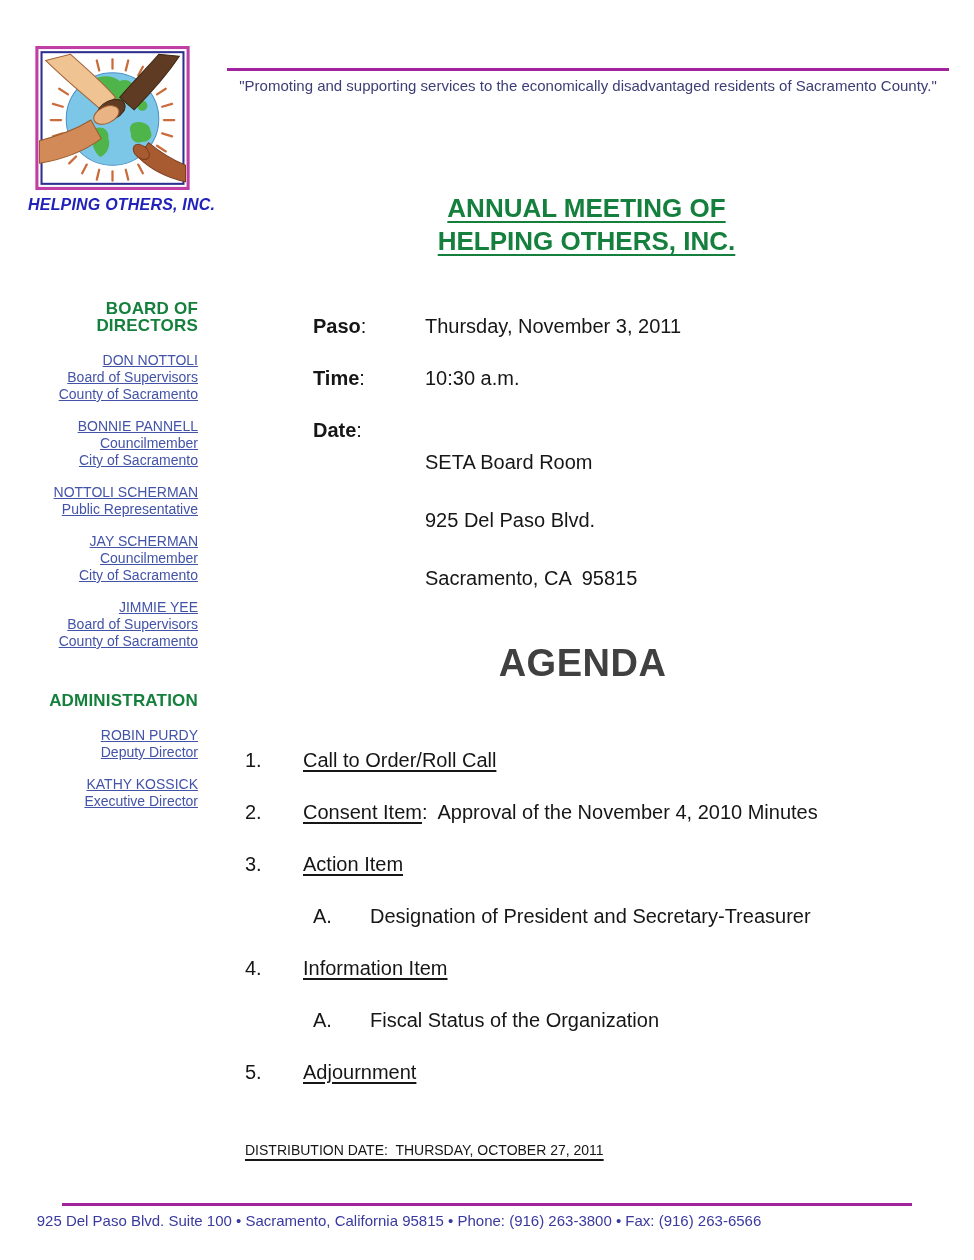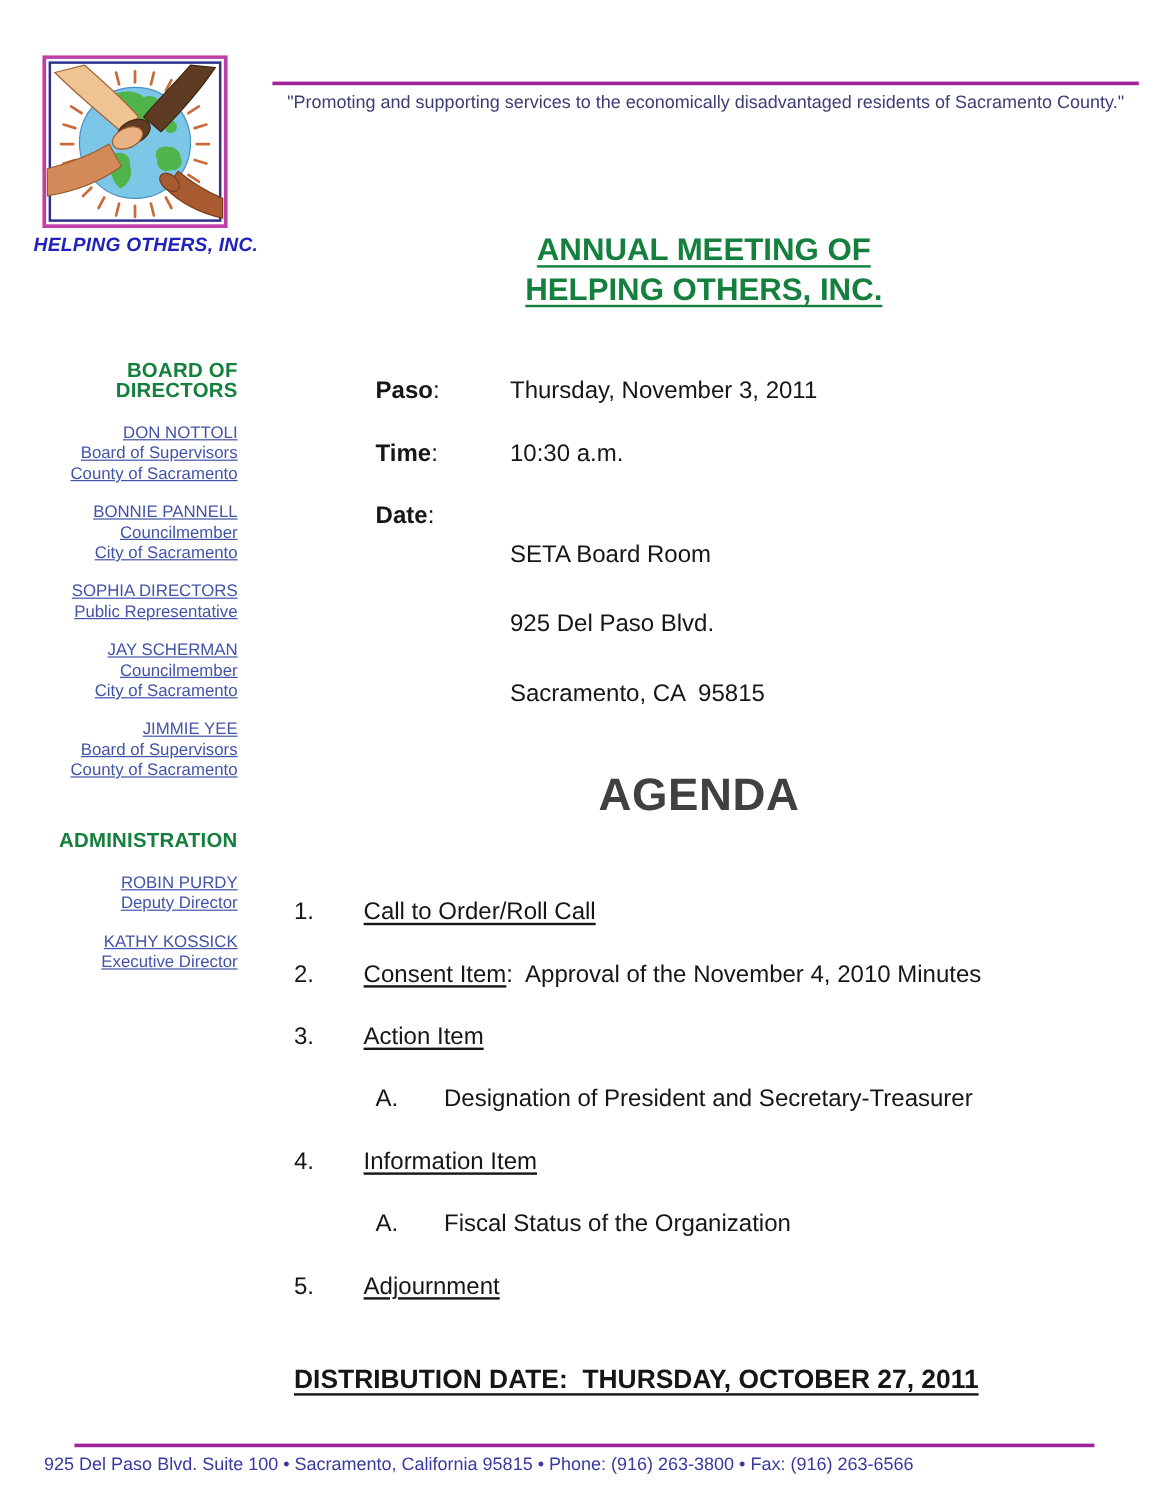--- a/index.html
+++ b/index.html
@@ -51,21 +51,21 @@
     line-height:44px; letter-spacing:.5px; color:#404040;
   }
   .agenda-list { margin-top:62px; }
   .a-row { display:flex; margin-bottom:26px; }
   .a-row.sub { margin-left:68px; }
   .a-num { width:58px; flex:0 0 58px; }
   .a-row.sub .a-num { width:57px; flex:0 0 57px; }
   .u { text-decoration:underline; text-decoration-thickness:1.5px; text-underline-offset:3px; }
 
   .distribution {
-    margin-top:52px; font-size:22px; font-weight:bold;
+    margin-top:52px; font-size:14px; font-weight:normal;
     text-decoration:underline; text-decoration-thickness:2px; text-underline-offset:4px;
   }
 
   
   .footer-rule { position:absolute; left:62px; top:1203px; width:850px; height:3px; background:#A2249C; }
   .footer {
     position:absolute; left:0; top:1212px; width:798px; text-align:center;
     font-size:15px; color:#3939A0;
   }
 </style>
@@ -137,21 +137,21 @@
       <div>DON NOTTOLI</div>
       <div>Board of Supervisors</div>
       <div>County of Sacramento</div>
     </div>
     <div class="member">
       <div>BONNIE PANNELL</div>
       <div>Councilmember</div>
       <div>City of Sacramento</div>
     </div>
     <div class="member">
-      <div>SOPHIA DIRECTORS</div>
+      <div>NOTTOLI SCHERMAN</div>
       <div>Public Representative</div>
     </div>
     <div class="member">
       <div>JAY SCHERMAN</div>
       <div>Councilmember</div>
       <div>City of Sacramento</div>
     </div>
     <div class="member">
       <div>JIMMIE YEE</div>
       <div>Board of Supervisors</div>

